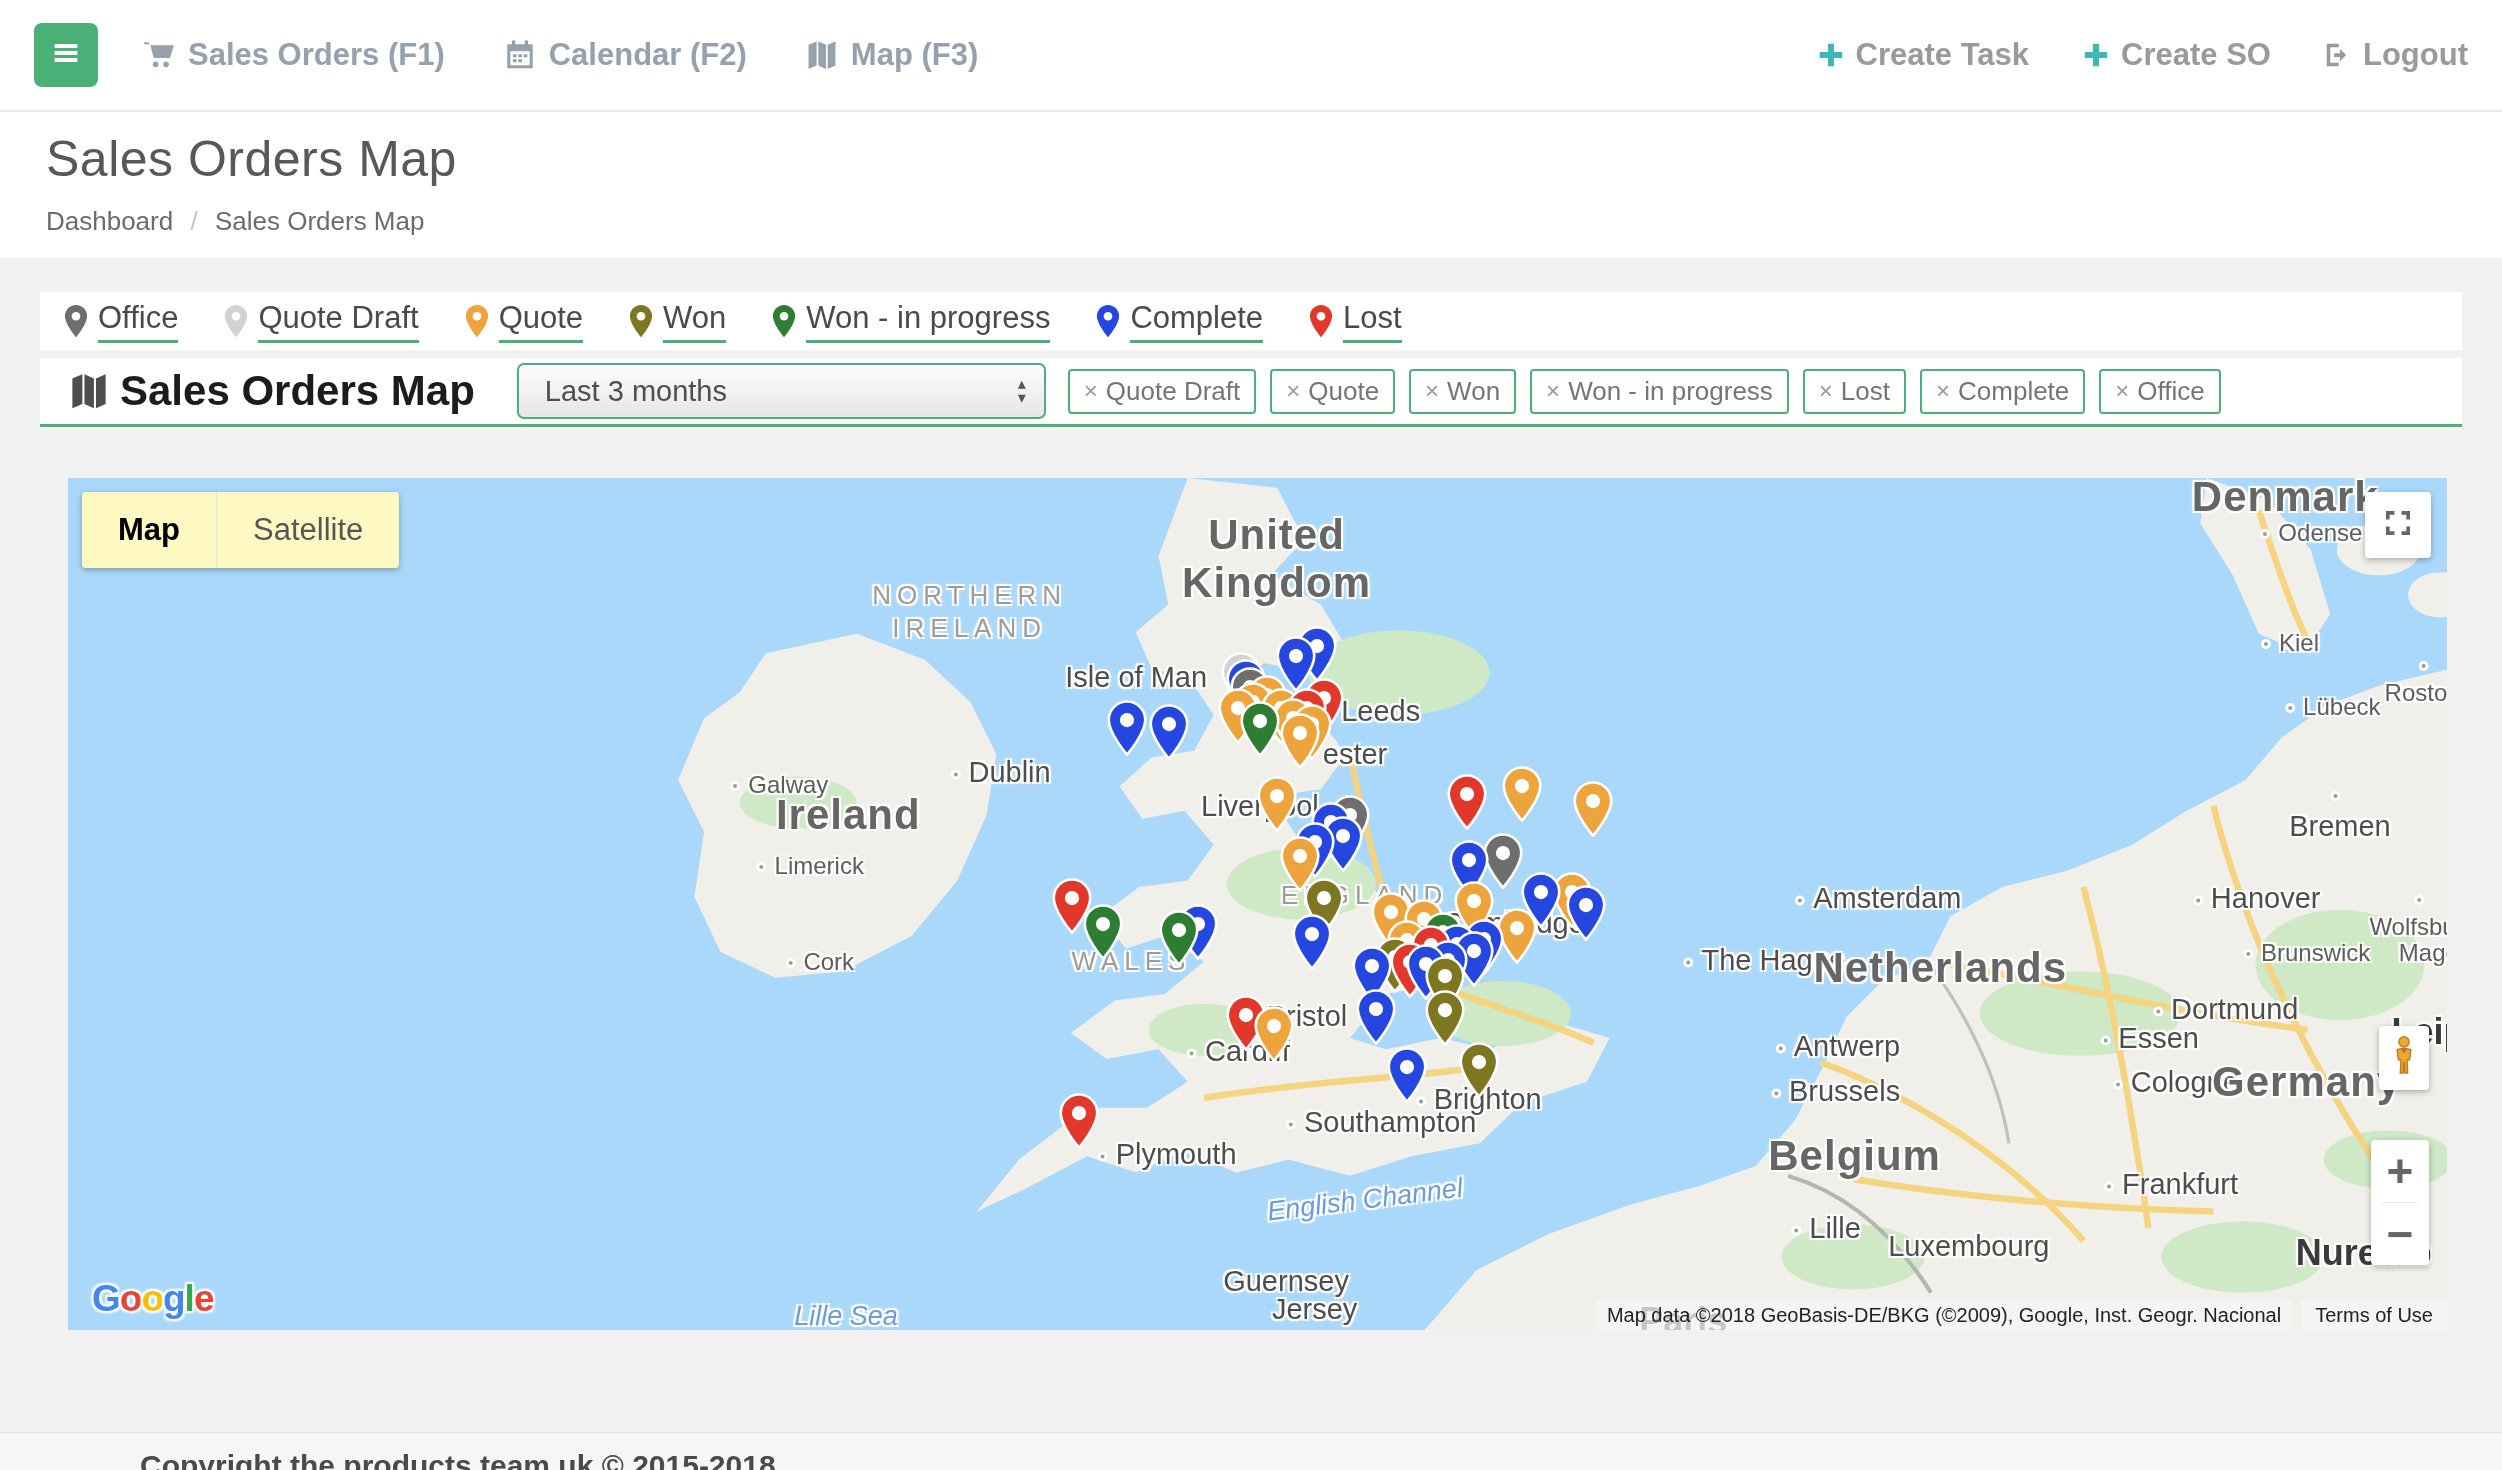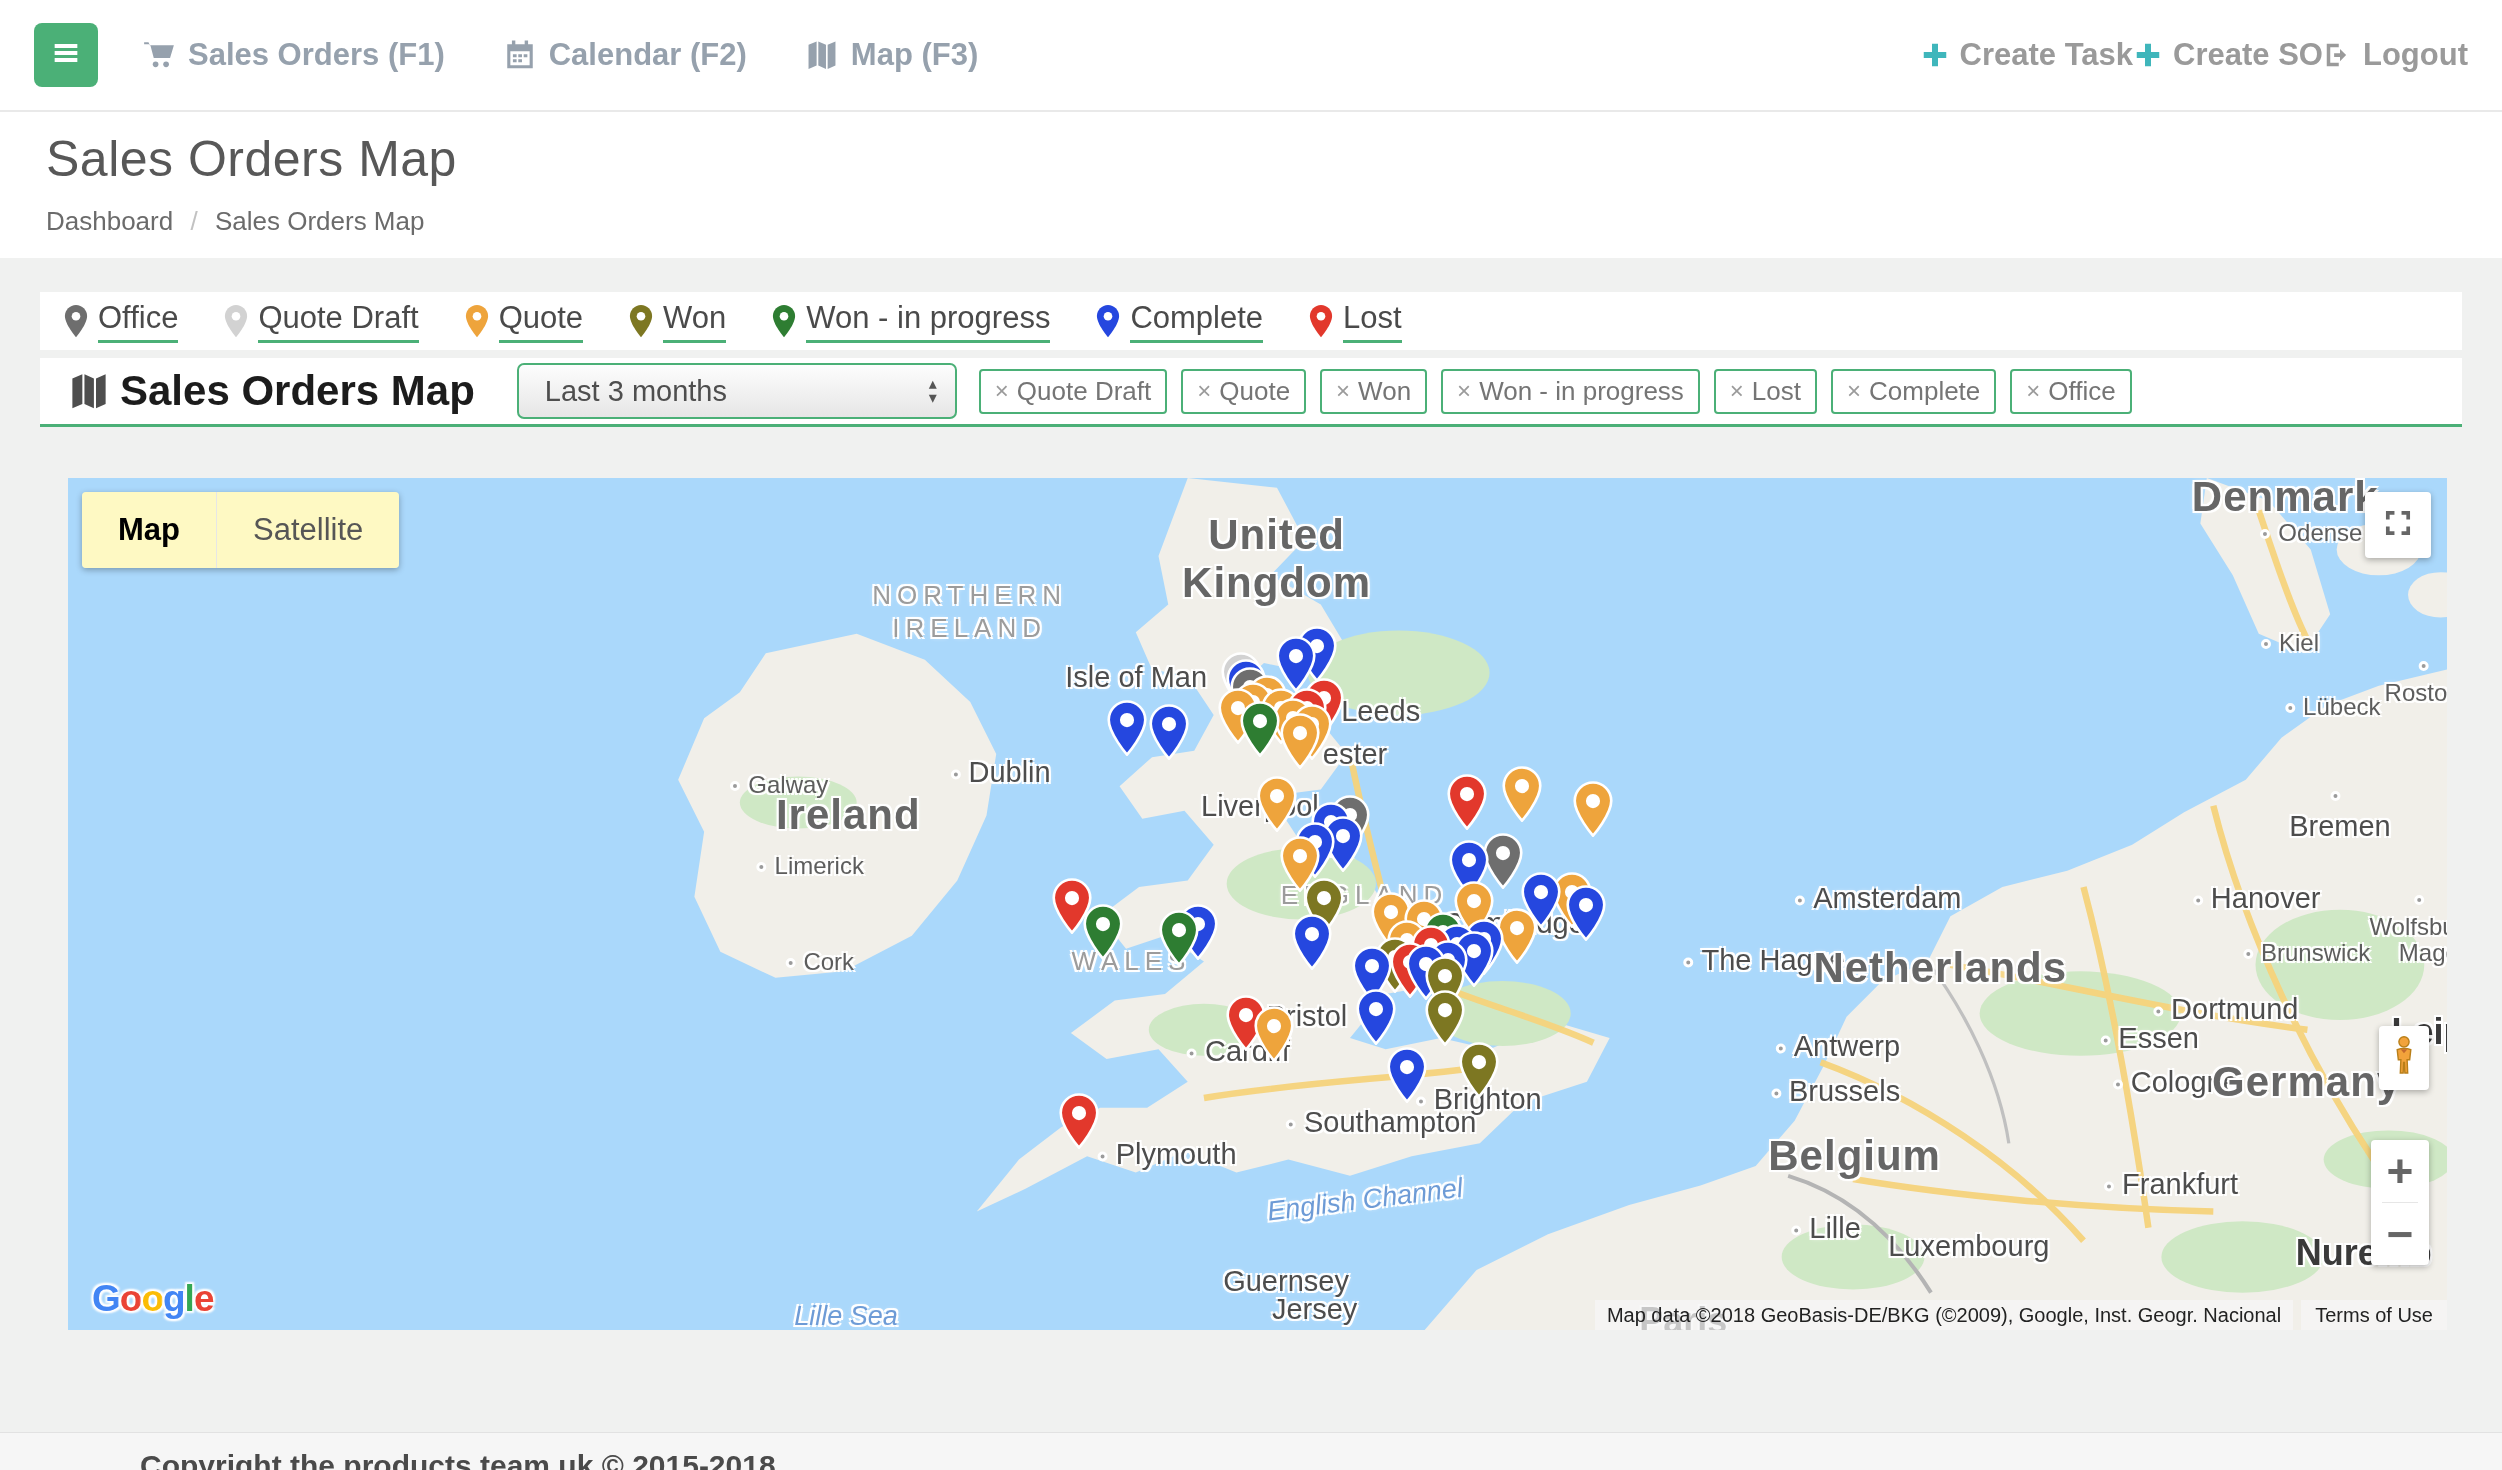--- a/index.html
+++ b/index.html
@@ -7,21 +7,21 @@
   body { font-family:"Liberation Sans", sans-serif; background:#fff; }
   .app { position:relative; width:2502px; height:1470px; overflow:hidden; background:#fff; }
 
   
   .navbar { height:112px; background:#fff; border-bottom:2px solid #e9e9e9; display:flex; align-items:center; padding:0 34px; }
   .menu-btn { width:64px; height:64px; border-radius:8px; background:var(--accent); display:flex; align-items:center; justify-content:center; cursor:pointer; }
   .menu-btn svg { width:34px; height:34px; fill:#fff; }
   .nav-items { display:flex; align-items:center; margin-left:44px; gap:58px; }
   .nav-item { display:flex; align-items:center; gap:12px; color:#96a1ad; font-size:31px; font-weight:700; cursor:pointer; text-decoration:none; }
   .nav-item .ic svg { width:34px; height:34px; fill:#96a1ad; display:block; }
-  .nav-actions { margin-left:auto; display:flex; align-items:center; }
+  .nav-actions { margin-left:auto; display:flex; align-items:center; gap:52px; }
   .nav-action { display:flex; align-items:center; gap:10px; color:#9a9a9a; font-size:31px; font-weight:700; cursor:pointer; }
   .nav-action .ic svg { width:30px; height:30px; display:block; }
   .nav-action .ic.teal svg { fill:#3fb6bb; }
   .nav-action .ic.gray svg { fill:#9a9a9a; }
 
   
   .page-head { background:#fff; padding:18px 46px 0 46px; height:146px; }
   .page-title { font-size:50px; font-weight:300; color:#585858; letter-spacing:.5px; }
   .breadcrumb { margin-top:18px; font-size:26px; color:#6b6b6b; }
   .breadcrumb .sep { color:#c2c2c2; margin:0 10px; }
@@ -29,21 +29,21 @@
   
   .content { position:relative; background:#f0f1f0; height:1212px; }
   .legend-bar { position:absolute; left:40px; right:40px; top:34px; height:58px; background:#fff; display:flex; align-items:center; gap:46px; padding:0 24px; }
   .legend-item { display:flex; align-items:center; gap:10px; cursor:pointer; }
   .legend-item svg { width:24px; height:34px; display:block; }
   .legend-item .lg-label { font-size:31px; color:#4a4a4a; border-bottom:3px solid var(--accent); padding-bottom:4px; }
 
   .panel-head { position:absolute; left:40px; right:40px; top:100px; height:69px; background:#fff; border-bottom:3px solid var(--accent); display:flex; align-items:center; padding:0 28px; }
   .panel-title { display:flex; align-items:center; gap:10px; font-size:42px; font-weight:700; color:#1c1c1c; }
   .panel-title .ic svg { width:42px; height:42px; fill:#4e4e4e; display:block; }
-  .period-select { position:relative; margin-left:42px; width:440px; height:56px; border:2px solid var(--accent); border-radius:7px; background:linear-gradient(#fdfdfd,#e6e6e6); display:flex; align-items:center; padding:0 26px; font-size:29px; color:#4e4e4e; cursor:pointer; }
+  .period-select { position:relative; margin-left:42px; width:529px; height:56px; border:2px solid var(--accent); border-radius:7px; background:linear-gradient(#fdfdfd,#e6e6e6); display:flex; align-items:center; padding:0 26px; font-size:29px; color:#4e4e4e; cursor:pointer; }
   .period-select .arrows { position:absolute; right:18px; top:50%; transform:translateY(-50%); display:flex; flex-direction:column; line-height:14px; font-size:16px; color:#555; }
   .filter-tags { display:flex; align-items:center; gap:14px; margin-left:22px; }
   .tag { display:flex; align-items:center; gap:8px; border:2px solid var(--accent); border-radius:4px; background:#fff; padding:5px 14px; font-size:26px; color:#757575; cursor:pointer; }
   .tag .x { color:#9b9b9b; font-size:24px; }
 
   
   .map { position:absolute; left:68px; top:220px; width:2379px; height:852px; background:#aad8fb; overflow:hidden; cursor:default; }
   .map svg.land { position:absolute; inset:0; width:100%; height:100%; }
   .lbl { position:absolute; transform:translate(-50%,-50%); white-space:pre-line; text-align:center;
          text-shadow:-2px -2px 0 #fff, 2px -2px 0 #fff, -2px 2px 0 #fff, 2px 2px 0 #fff, 0 0 5px #fff; pointer-events:none; }

